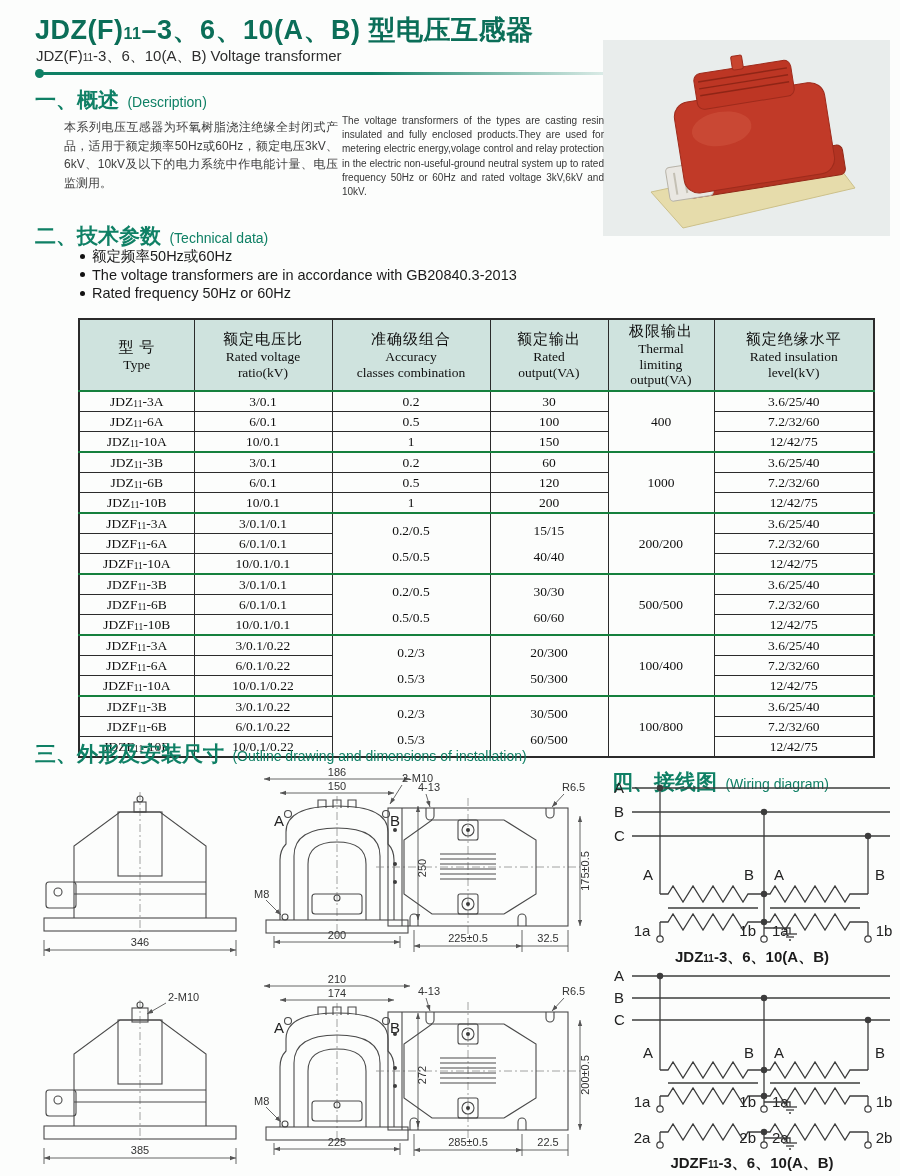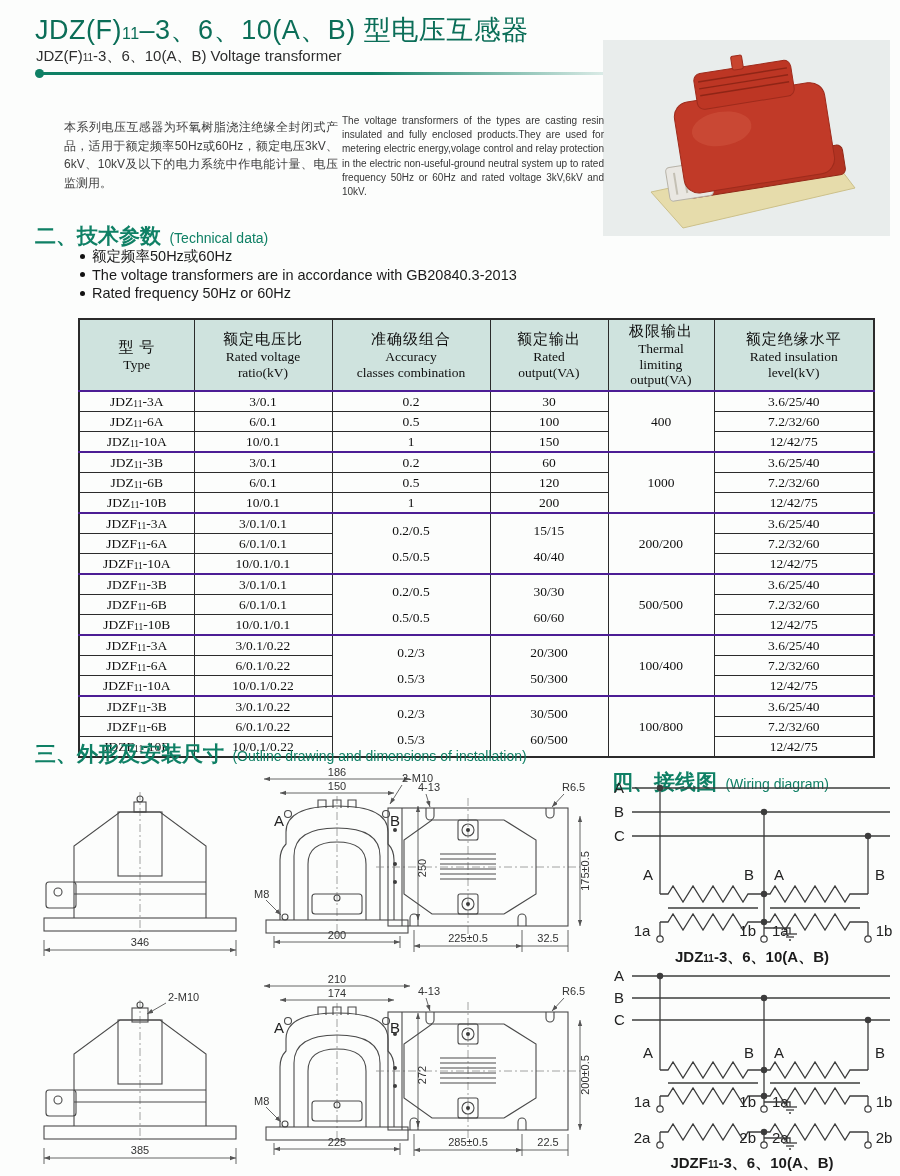--- a/index.html
+++ b/index.html
@@ -1,21 +1,21 @@
 <!DOCTYPE html>
 <html><head>
 <meta charset="utf-8">
 <style>
   html,body{margin:0;padding:0;background:#fff;}
   .page{position:relative;width:900px;height:1176px;background:#fcfdfc;overflow:hidden;
         font-family:"Liberation Sans",sans-serif;color:#222;}
   .abs{position:absolute;}
 
   
-  .title{font-size:27px;font-weight:normal;color:#0b6e58;letter-spacing:.5px;}
+  .title{font-size:27px;font-weight:bold;color:#0b6e58;letter-spacing:.5px;}
   .title .tsub{font-size:16px;}
   .subtitle{font-size:15px;color:#2e2e2e;}
   .subtitle .tsub{font-size:10px;}
   .divider{height:3px;background:linear-gradient(to right,#0f8065 0%,#0f8065 55%,rgba(15,128,101,0) 100%);}
   .divdot{width:9px;height:9px;border-radius:50%;background:#0f8065;}
 
   
   .sec-head{white-space:nowrap;}
   .sec-cn{font-size:21px;font-weight:bold;color:#0f8065;}
   .sec-en{font-size:14px;color:#0f8065;margin-left:4px;}
@@ -29,21 +29,21 @@
 
   
   table.spec{border-collapse:collapse;table-layout:fixed;border:2px solid #2b2b2b;
              font-family:"Liberation Serif",serif;color:#101010;}
   table.spec th,table.spec td{border:1px solid #2b2b2b;text-align:center;vertical-align:middle;padding:0;}
   table.spec th{background:#cfe3de;height:70px;font-weight:normal;}
   .hcn{font-size:15px;letter-spacing:1px;}
   .hen{font-size:13.5px;line-height:1.15;}
   table.spec td{height:19px;font-size:13.5px;}
   td.nb{border-top:none;border-bottom:none;}
-  tr.gs td{border-top:2px solid #4c1d95;}
+  tr.gs td{border-top:2px solid #15803d;}
   td.ml div{line-height:26px;}
   .sub{font-size:9.5px;vertical-align:-1px;}
 
   
   svg{overflow:visible;}
   .ln{stroke:#4a4a4a;stroke-width:1.1;fill:none;}
   .cl{stroke:#8a8a8a;stroke-width:.8;fill:none;stroke-dasharray:8 3 2 3;}
   .dim{stroke:#555;stroke-width:.9;fill:none;}
   .dt{font:11px "Liberation Sans",sans-serif;fill:#333;}
   .lbl{font:15px "Liberation Sans",sans-serif;fill:#222;}
@@ -91,20 +91,24 @@
         <rect x="100" y="26" width="98" height="36" rx="7" fill="#bd3624" stroke="#9e2b1c"></rect>
         <line x1="104" y1="34" x2="194" y2="34" stroke="#8f2516" stroke-width="1.4"></line>
         <line x1="104" y1="41" x2="194" y2="41" stroke="#8f2516" stroke-width="1.4"></line>
         <line x1="104" y1="48" x2="194" y2="48" stroke="#8f2516" stroke-width="1.4"></line>
         <rect x="140" y="14" width="11" height="14" rx="2" fill="#c8452f" stroke="#9e2b1c"></rect>
         <ellipse cx="120" cy="84" rx="30" ry="17" fill="#d25a42" opacity="0.45"></ellipse>
       </g>
     </svg>
   </div>
 
+  <div class="abs sec-head" style="left:35px;top:86px;">
+    <span class="sec-cn">一、</span><span class="sec-cn">概述</span>
+    <span class="sec-en">(Description)</span>
+  </div>
   <div class="abs cn-text" style="left:64px;top:118px;width:274px;">本系列电压互感器为环氧树脂浇注绝缘全封闭式产品，适用于额定频率50Hz或60Hz，额定电压3kV、6kV、10kV及以下的电力系统中作电能计量、电压监测用。</div>
   <div class="abs en-text" style="left:342px;top:114px;width:262px;">The voltage transformers of the types are casting resin insulated and fully enclosed products.They are used for metering electric energy,volage control and relay protection in the electric non-useful-ground neutral system up to rated frequency 50Hz or 60Hz and rated voltage 3kV,6kV and 10kV.</div>
 
   <div class="abs sec-head" style="left:35px;top:222px;">
     <span class="sec-cn">二、</span><span class="sec-cn">技术参数</span>
     <span class="sec-en">(Technical data)</span>
   </div>
   <div class="abs bullets" style="left:80px;top:247px;">
     <div class="bullet-item">
         <span class="dot"></span>

